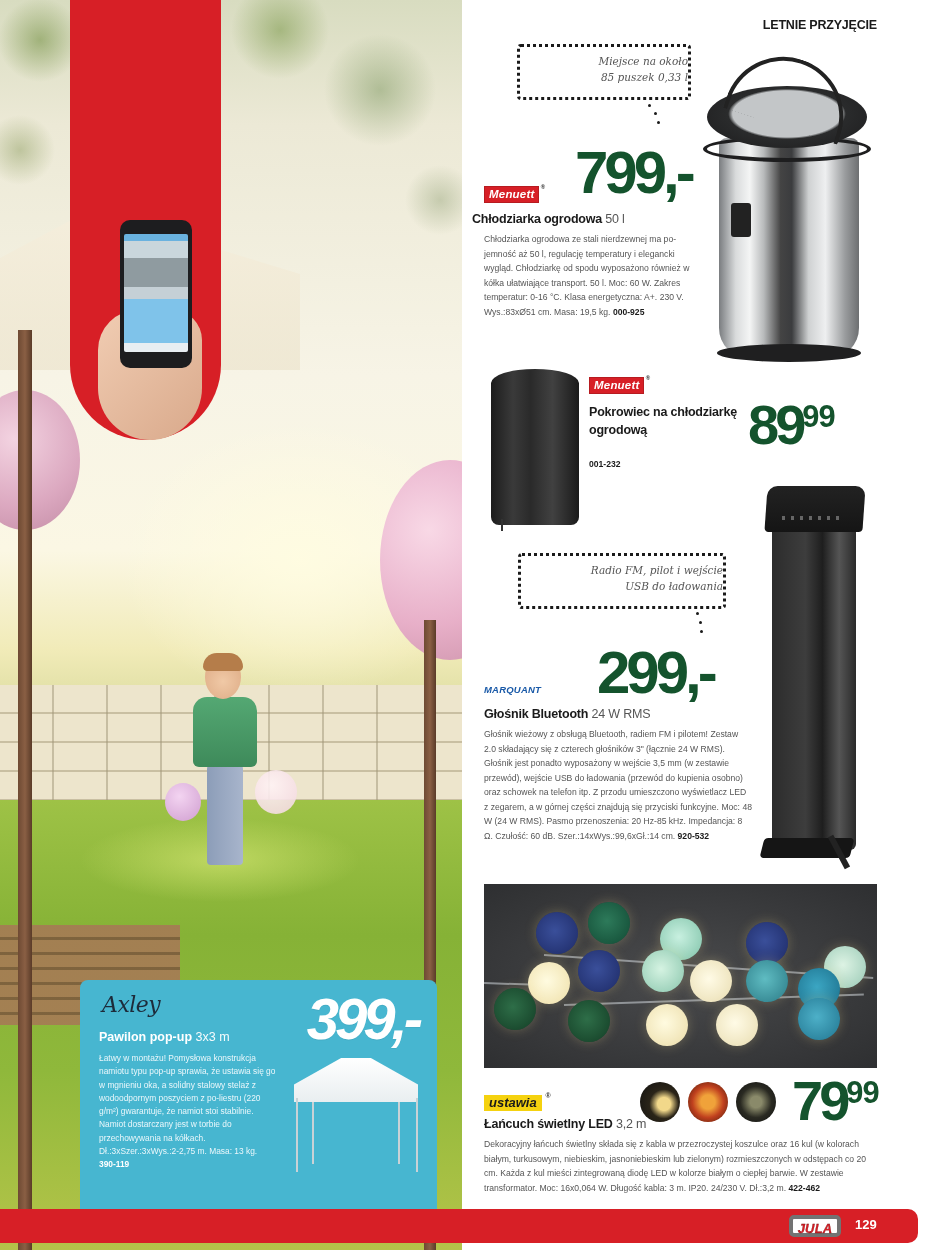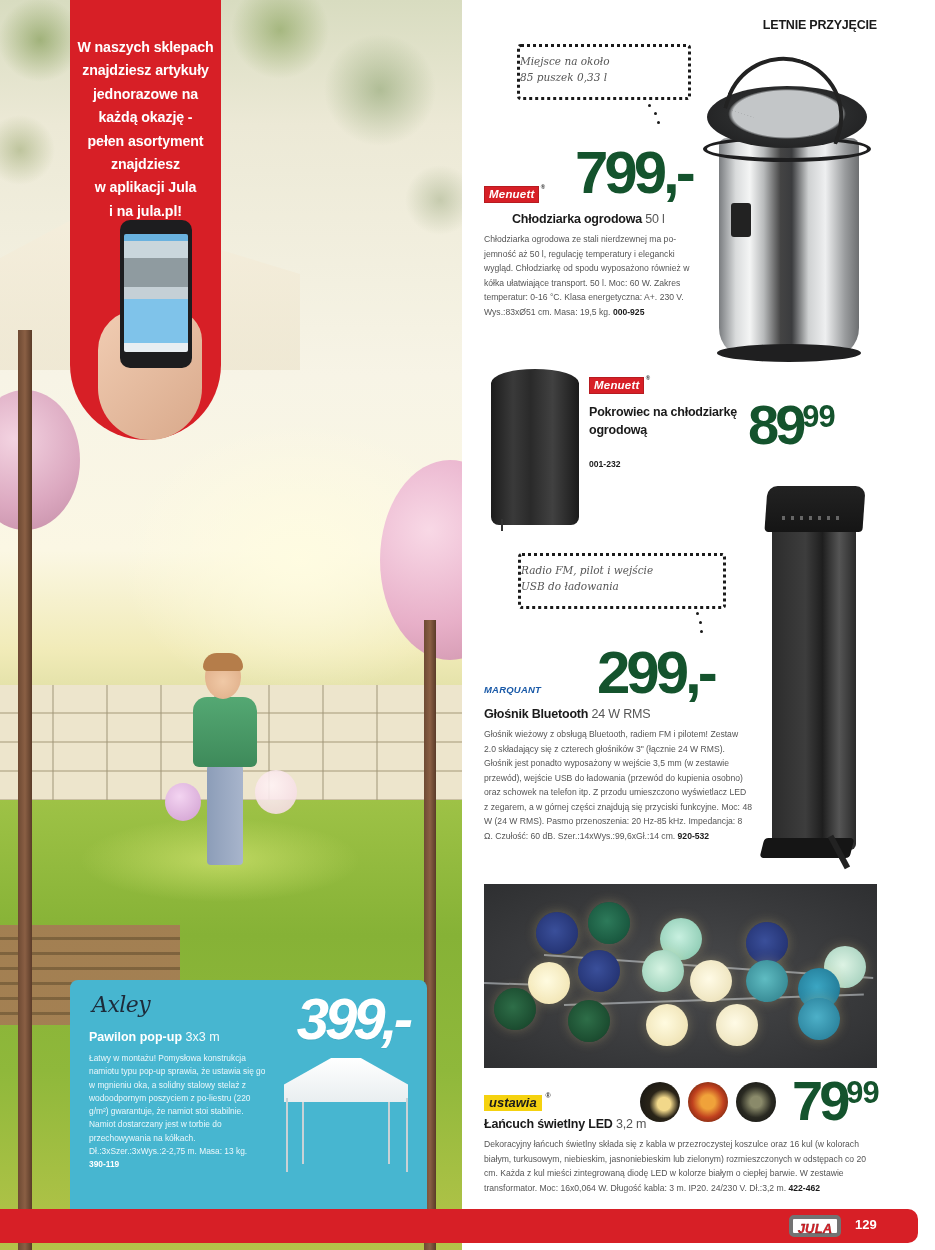--- a/index.html
+++ b/index.html
@@ -63,41 +63,41 @@
   }
   .promo-text { font-weight: bold; font-size: 14.2px; line-height: 23.4px; letter-spacing: -0.1px; white-space: pre-line; }
   .phone-hand { position: absolute; left: 20px; top: 210px; width: 112px; height: 230px; }
   .hand { position: absolute; left: 8px; top: 100px; width: 104px; height: 130px; background: linear-gradient(135deg, #f1cdb3, #d9a98b); border-radius: 40px 30px 52px 52px; }
   .phone { position: absolute; left: 30px; top: 10px; width: 72px; height: 148px; background: #1d1d1f; border-radius: 10px; padding: 14px 4px 16px 4px; }
   .phone-screen { width: 100%; height: 100%; border-radius: 2px;
     background: linear-gradient(180deg, #6ab2df 0 6%, #c9d6dc 6% 20%, #8f9ba0 20% 45%, #c5d0d6 45% 55%, #7fc3ea 55% 92%, #e8eef2 92%); }
 
   
   .pavilion {
-    position: absolute; left: 70px; top: 980px; width: 357px; height: 245px;
+    position: absolute; left: 80px; top: 980px; width: 357px; height: 245px;
     background: #47b6d0; border-radius: 8px; color: #fff;
   }
   .pav-brand { position: absolute; left: 22px; top: 12px; font-family: "DejaVu Serif", serif; font-style: italic; font-size: 22px; color: #1d2b3a; letter-spacing: -0.5px; }
   .pav-price { position: absolute; right: 18px; top: 5px; font-size: 58px; font-weight: 900; font-style: italic; color: #fff; letter-spacing: -4px; text-shadow: 0 1px 0 rgba(0,0,0,0.05); }
   .pav-title { position: absolute; left: 19px; top: 50px; font-size: 12.5px; color: #fff; }
   .pav-title b { font-weight: bold; }
   .pav-title span.light { font-weight: normal; opacity: .95; }
   .pav-desc { position: absolute; left: 19px; top: 72px; width: 180px; font-size: 8.4px; line-height: 13.3px; color: #eaf7fb; }
   .pav-sku { font-weight: bold; color: #fff; }
   .gazebo { position: absolute; left: 210px; top: 78px; width: 132px; height: 118px; }
   .gazebo .roof { position: absolute; left: 4px; top: 0; width: 124px; height: 44px; background: linear-gradient(180deg, #ffffff, #e9eef0); clip-path: polygon(38% 0, 62% 0, 100% 60%, 100% 100%, 0 100%, 0 60%); }
   .gazebo .leg { position: absolute; top: 40px; width: 2px; height: 74px; background: #c9d2d6; }
 
   
   .section-title { position: absolute; right: 58px; top: 18px; font-weight: bold; font-size: 12.5px; letter-spacing: -0.2px; color: #1a1a1a; }
 
   .bubble {
     position: absolute; border: 3px dotted #1a1a1a; border-radius: 4px;
     font-family: "DejaVu Serif", serif; font-style: italic; font-size: 10.5px; color: #555;
-    text-align: left; line-height: 16px; padding-top: 6px; white-space: pre-line;
+    text-align: right; line-height: 16px; padding-top: 6px; white-space: pre-line;
   }
   .bubble-tail { position: absolute; width: 3px; height: 3px; background: #1a1a1a; border-radius: 50%; }
 
   .price-big { position: absolute; font-weight: 900; color: #14532d; letter-spacing: -4px; }
   .price-big sup { font-size: 0.55em; vertical-align: 0.55em; letter-spacing: -1px; }
 
   .logo-menuett { position: absolute; background: #d71f26; color: #fff; font-weight: bold; font-style: italic; font-size: 11.5px; padding: 1px 4px 2px 4px; border: 1px solid #b71b20; letter-spacing: 0.2px; }
   .logo-menuett::after { content: "®"; position: absolute; right: -7px; top: -3px; font-size: 6px; color: #333; font-style: normal; }
   .logo-marquant { position: absolute; font-weight: 900; font-style: italic; font-size: 9.5px; color: #1a5aa8; letter-spacing: 0.2px; text-align: right; }
   .logo-anslut { position: absolute; background: #f5d20f; color: #1a1a1a; font-weight: 900; font-style: italic; font-size: 13px; padding: 0 5px 1px 5px; }
@@ -165,28 +165,20 @@
       <div class="head"></div>
       <div class="hair"></div>
   </div>
   <div class="balloon b3"></div>
   <div class="balloon b4"></div>
   <div class="pole left"></div>
   <div class="pole right"></div>
 </div>
 
 <div class="promo">
-  <div class="promo-text">W naszych sklepach
-znajdziesz artykuły
-jednorazowe na
-każdą okazję -
-pełen asortyment
-znajdziesz
-w aplikacji Jula
-i na jula.pl!</div>
   <div class="phone-hand">
     <div class="hand"></div>
     <div class="phone">
       <div class="phone-screen"></div>
     </div>
   </div>
 </div>
 
 <div class="pavilion">
   <div class="pav-brand">Axley</div>
@@ -210,21 +202,21 @@
 
 <div class="section-title">LETNIE PRZYJĘCIE</div>
 
 <div class="bubble" style="left:517px;top:44px;width:174px;height:56px;">Miejsce na około
 85 puszek 0,33 l</div>
 <div class="bubble-tail" style="left:648px;top:104px"></div>
 <div class="bubble-tail" style="left:654px;top:112px"></div>
 <div class="bubble-tail" style="left:657px;top:121px"></div>
 <div class="price-big" style="left:575px;top:138px;font-size:60px;">799,-</div>
 <div class="logo-menuett" style="left:484px;top:186px;">Menuett</div>
-<div class="prod-title" style="left:512px;top:212px;">
+<div class="prod-title" style="left:472px;top:212px;">
   <b>Chłodziarka ogrodowa</b>
   <span class="light">50 l</span>
 </div>
 <div class="prod-desc" style="left:484px;top:232px;width:222px;">
   <span>Chłodziarka ogrodowa ze stali nierdzewnej ma po-jemność aż 50 l, regulację temperatury i elegancki wygląd. Chłodziarkę od spodu wyposażono również w kółka ułatwiające transport. 50 l. Moc: 60 W. Zakres temperatur: 0-16 °C. Klasa energetyczna: A+. 230 V. Wys.:83xØ51 cm. Masa: 19,5 kg.</span>
   <span class="sku">000-925</span>
 </div>
 <div class="cooler">
   <div class="body"></div>
     <div class="bottom"></div>

